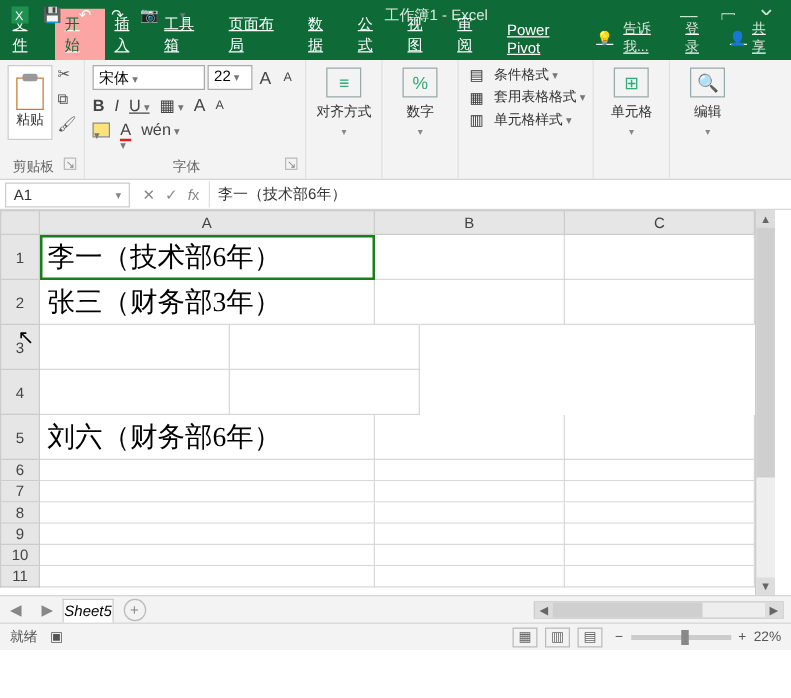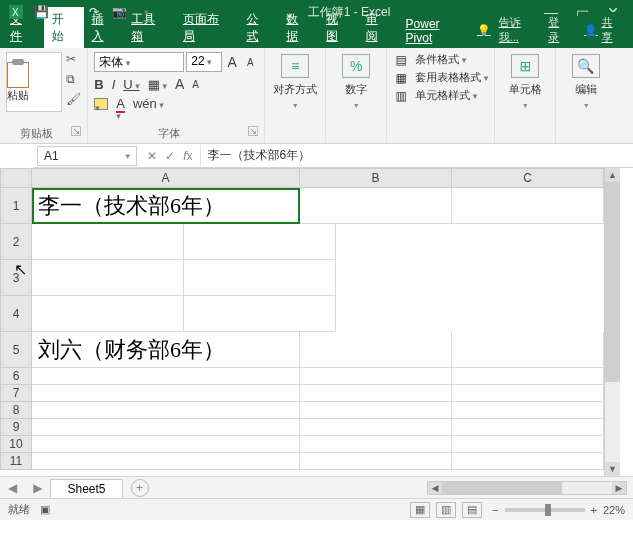--- a/index.html
+++ b/index.html
@@ -4,70 +4,70 @@
 <style>
   * { box-sizing: border-box; margin: 0; padding: 0; font-family: "Microsoft YaHei", "SimSun", sans-serif; }
   body { width: 633px; height: 558px; background: #fff; overflow: hidden; font-size: 12px; }
   .titlebar { height: 24px; background: #0e6a36; display: flex; align-items: center; color: #fff; }
   .titlebar .qat { display: flex; gap: 10px; padding-left: 8px; align-items: center; }
   .titlebar .qat .ico { width: 16px; height: 16px; display:flex; align-items:center; justify-content:center; opacity:.95; }
   .titlebar .title { flex: 1; text-align: center; font-size: 12px; color: #d8e8dc; }
   .titlebar .winbtns { display: flex; gap: 18px; padding-right: 14px; font-size: 14px; color:#cfe3d4;}
   .tabs { height: 24px; background: #0e6a36; display: flex; align-items: flex-end; color: #fff; font-size: 12px; text-decoration: underline; }
   .tabs .tab { padding: 4px 8px 3px; cursor: default; }
-  .tabs .tab.active { background: #ffffff; color: #0e6a36; }
+  .tabs .tab.active { background: #fca5a5; color: #0e6a36; }
   .tabs .tab.file { background: #0e6a36; color: #fff; padding-left:10px; padding-right:10px;}
   .tabs .right { margin-left: auto; display: flex; align-items: center; gap: 8px; padding-right: 4px; color:#d8e8dc; font-size:11px;}
   .tabs .right .share { background:#0e6a36; padding:3px 6px; display:flex; gap:4px; align-items:center;}
   .ribbon { height: 96px; background: #f3f3f3; border-bottom: 1px solid #d4d4d4; display: flex; }
   .group { border-right: 1px solid #e1e1e1; padding: 4px 6px 2px; display: flex; flex-direction: column; justify-content: space-between; }
   .group-label { font-size: 11px; color: #666; text-align: center; padding-top: 2px; }
   .group-label .launcher { float:right; font-size:9px; color:#888; border:1px solid #bbb; width:10px; height:10px; line-height:8px; text-align:center; margin-left:4px;}
   .clip-body { display:flex; gap:4px; align-items:flex-start;}
-  .paste { width:56px; height:60px; border:1px solid #ccc; background:#fff; display:flex; flex-direction:column; align-items:flex-start; justify-content:center; font-size:11px; color:#333;}
+  .paste { width:36px; height:60px; border:1px solid #ccc; background:#fff; display:flex; flex-direction:column; align-items:center; justify-content:center; font-size:11px; color:#333;}
   .paste .board { width:22px; height:26px; background:#fff; border:1px solid #c97b2f; position:relative;}
   .paste .board::before { content:""; position:absolute; top:-4px; left:4px; width:12px; height:6px; background:#999; border-radius:2px;}
   .clip-side { display:flex; flex-direction:column; gap:6px; font-size:12px; color:#555;}
   .font-body { display:flex; flex-direction:column; gap:4px;}
   .font-row1 { display:flex; gap:2px; align-items:center;}
   .font-name { width:90px; height:20px; border:1px solid #ababab; background:#fff; font-size:12px; padding:1px 4px;}
   .font-size { width:36px; height:20px; border:1px solid #ababab; background:#fff; font-size:12px; padding:1px 4px;}
   .btn-tiny { width:16px; height:16px; display:inline-flex; align-items:center; justify-content:center; font-size:11px; color:#444;}
   .font-row2, .font-row3 { display:flex; gap:8px; align-items:center; font-size:13px; color:#444;}
   .bold{font-weight:bold;} .ital{font-style:italic;} .underl{text-decoration:underline;}
   .bigA{font-size:14px;} .smlA{font-size:10px;}
   .colorA{position:relative;} .colorA::after{content:"";position:absolute;left:0;right:0;bottom:-2px;height:2px;background:#e02020;}
   .fillbox{width:14px;height:12px;border:1px solid #888;background:linear-gradient(#ffe37a,#ffe37a);} 
   .vbtn { width:48px; height:60px; border:1px solid transparent; display:flex; flex-direction:column; align-items:center; justify-content:center; gap:4px; font-size:11px; color:#333;}
   .vbtn .glyph{ width:28px; height:24px; border:1px solid #9aa; display:flex; align-items:center; justify-content:center; font-size:14px; color:#3a7;}
   .style-body { display:flex; flex-direction:column; gap:3px;}
   .style-item { display:flex; align-items:center; gap:6px; font-size:11px; color:#333;}
   .style-item .ico{width:16px;height:14px; display:flex; align-items:center; justify-content:center; font-size:12px;}
-  .namebox-row { height:24px; background:#fff; border-bottom:1px solid #d7d7d7; display:flex; align-items:center;margin-left:33px;}
+  .namebox-row { height:24px; background:#fff; border-bottom:1px solid #d7d7d7; display:flex; align-items:center;}
   .namebox { width:100px; height:20px; border:1px solid #ccc; margin:0 2px 0 4px; padding:1px 6px; font-size:12px; color:#333; display:flex; align-items:center; justify-content:space-between;}
   .fx-btns { display:flex; gap:8px; padding:0 8px; color:#888; font-size:12px;}
   .fx-bar { flex:1; padding:2px 6px; font-size:12px; color:#333; border-left:1px solid #e0e0e0;}
   .sheet { display:flex; height: 308px; }
   .corner { width:32px; height:20px; background:#e6e6e6; border:1px solid #ccc;}
   .colhdr { height:20px; background:#e6e6e6; border:1px solid #ccc; border-left:none; display:flex; align-items:center; justify-content:center; font-size:12px; color:#444;}
   .colA{width:268px;} .colB{width:152px;} .colC{width:152px;}
   .rows { display:flex;}
   .rowhdrs { display:flex; flex-direction:column;}
   .rowhdr { width:32px; background:#e6e6e6; border:1px solid #ccc; border-top:none; display:flex; align-items:center; justify-content:center; font-size:12px; color:#444;}
   .rh-tall{height:36px;} .rh-s{height:17px;}
   .cells { display:flex; flex-direction:column;}
   .row { display:flex;}
   .cell { border-right:1px solid #d8d8d8; border-bottom:1px solid #d8d8d8; background:#fff; padding:2px 6px; font-size:22px; font-family:"SimSun"; color:#000; display:flex; align-items:center;}
   .cA{width:268px;} .cB{width:152px;} .cC{width:152px;}
   .tall{height:36px;} .short{height:17px; font-size:12px;}
   .cell.sel { outline:2px solid #1a7e1a; outline-offset:-2px;}
   .cursor { position:absolute; margin-left:-18px; font-size:16px; color:#000; pointer-events:none;}
   .sheet-tabs { height:22px; background:#f3f3f3; border-top:1px solid #d4d4d4; display:flex; align-items:center; font-size:12px;}
   .sheet-tabs .nav{padding:0 8px; color:#888;}
-  .sheet-tab { padding:2px 16px; background:#fff; border:1px solid #ccc; border-bottom:none; margin-top:1px;}
+  .sheet-tab { padding:2px 0; background:#fff; border:1px solid #ccc; border-bottom:none; margin-top:1px;font-style:italic;}
   .sheet-tabs .plus{ width:18px;height:18px;border:1px solid #bbb;border-radius:50%;margin-left:8px;display:flex;align-items:center;justify-content:center;color:#888;}
   .sheet-tabs .hscroll{ margin-left:auto; width:200px; height:14px; background:#eee; border:1px solid #ccc; position:relative; margin-right:6px;}
   .sheet-tabs .hscroll .thumb{position:absolute; left:14px; top:0; bottom:0; width:120px; background:#cfcfcf;}
   .sheet-tabs .hscroll .arr{position:absolute; top:0; bottom:0; width:14px; background:#ddd; display:flex;align-items:center;justify-content:center;font-size:9px;color:#666;}
   .sheet-tabs .hscroll .arr.l{left:0;} .sheet-tabs .hscroll .arr.r{right:0;}
   .status { height:22px; background:#f3f3f3; border-top:1px solid #d4d4d4; display:flex; align-items:center; font-size:11px; color:#555; padding:0 8px;}
   .status .views{margin-left:auto; display:flex; gap:6px; align-items:center; color:#666;}
   .status .views .v{width:20px;height:16px;border:1px solid #bbb;display:flex;align-items:center;justify-content:center;}
   .status .zoom{display:flex;align-items:center;gap:6px;margin-left:10px;}
   .status .slider{width:80px;height:4px;background:#ccc;position:relative;}
@@ -104,22 +104,22 @@
     <span>✕</span>
   </div>
 </div>
 
 <div class="tabs">
   <div class="tab file">文件</div>
   <div class="tab active">开始</div>
   <div class="tab">插入</div>
   <div class="tab">工具箱</div>
   <div class="tab">页面布局</div>
+  <div class="tab">数据</div>
   <div class="tab">公式</div>
-  <div class="tab">数据</div>
   <div class="tab">视图</div>
   <div class="tab">审阅</div>
   <div class="tab">Power Pivot</div>
   <div class="right">
     <span>💡</span>
     <span>告诉我...</span>
     <span>登录</span>
     <span class="share">
         <span>👤</span>
         <span>共享</span>
@@ -258,20 +258,21 @@
       <div class="rowhdr rh-s">10</div>
       <div class="rowhdr rh-s">11</div>
     </div>
     <div class="cells">
       <div class="row">
             <div class="cell cA tall sel">李一（技术部6年）</div>
             <div class="cell cB tall"></div>
             <div class="cell cC tall"></div>
           </div>
       <div class="row">
+            <div class="cell cA tall">张三（财务部3年）</div>
             <div class="cell cB tall"></div>
             <div class="cell cC tall"></div>
           </div>
       <div class="row row3-wrap">
             <span class="cursor">↖</span>
             <div class="cell cB tall"></div>
             <div class="cell cC tall"></div>
           </div>
       <div class="row">
             <div class="cell cB tall"></div>

